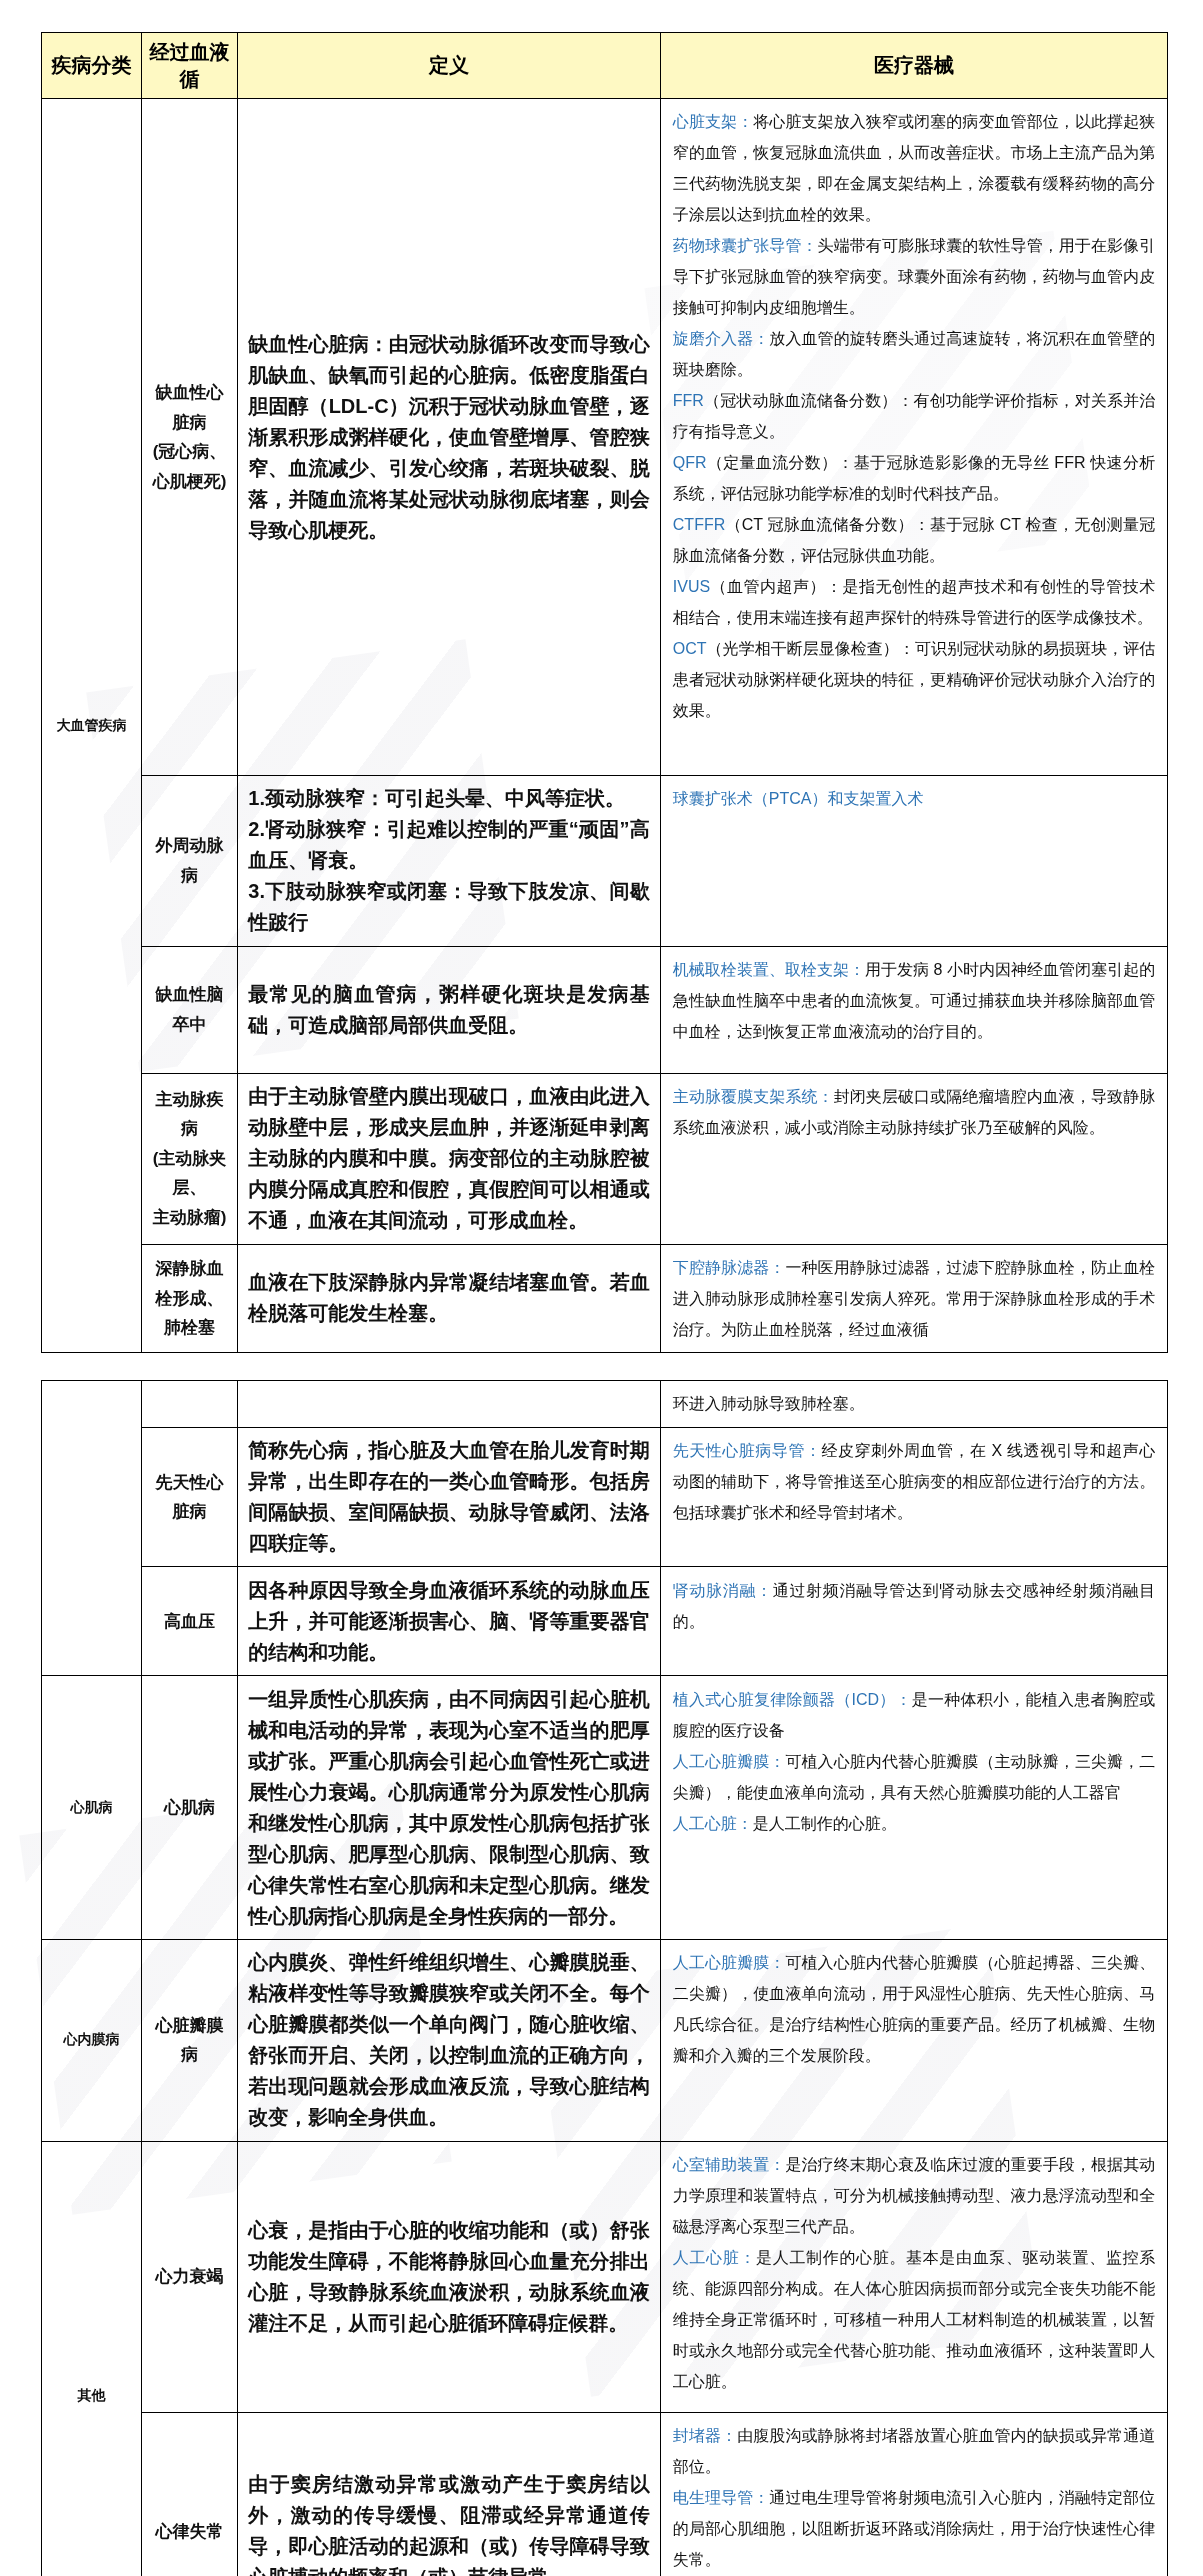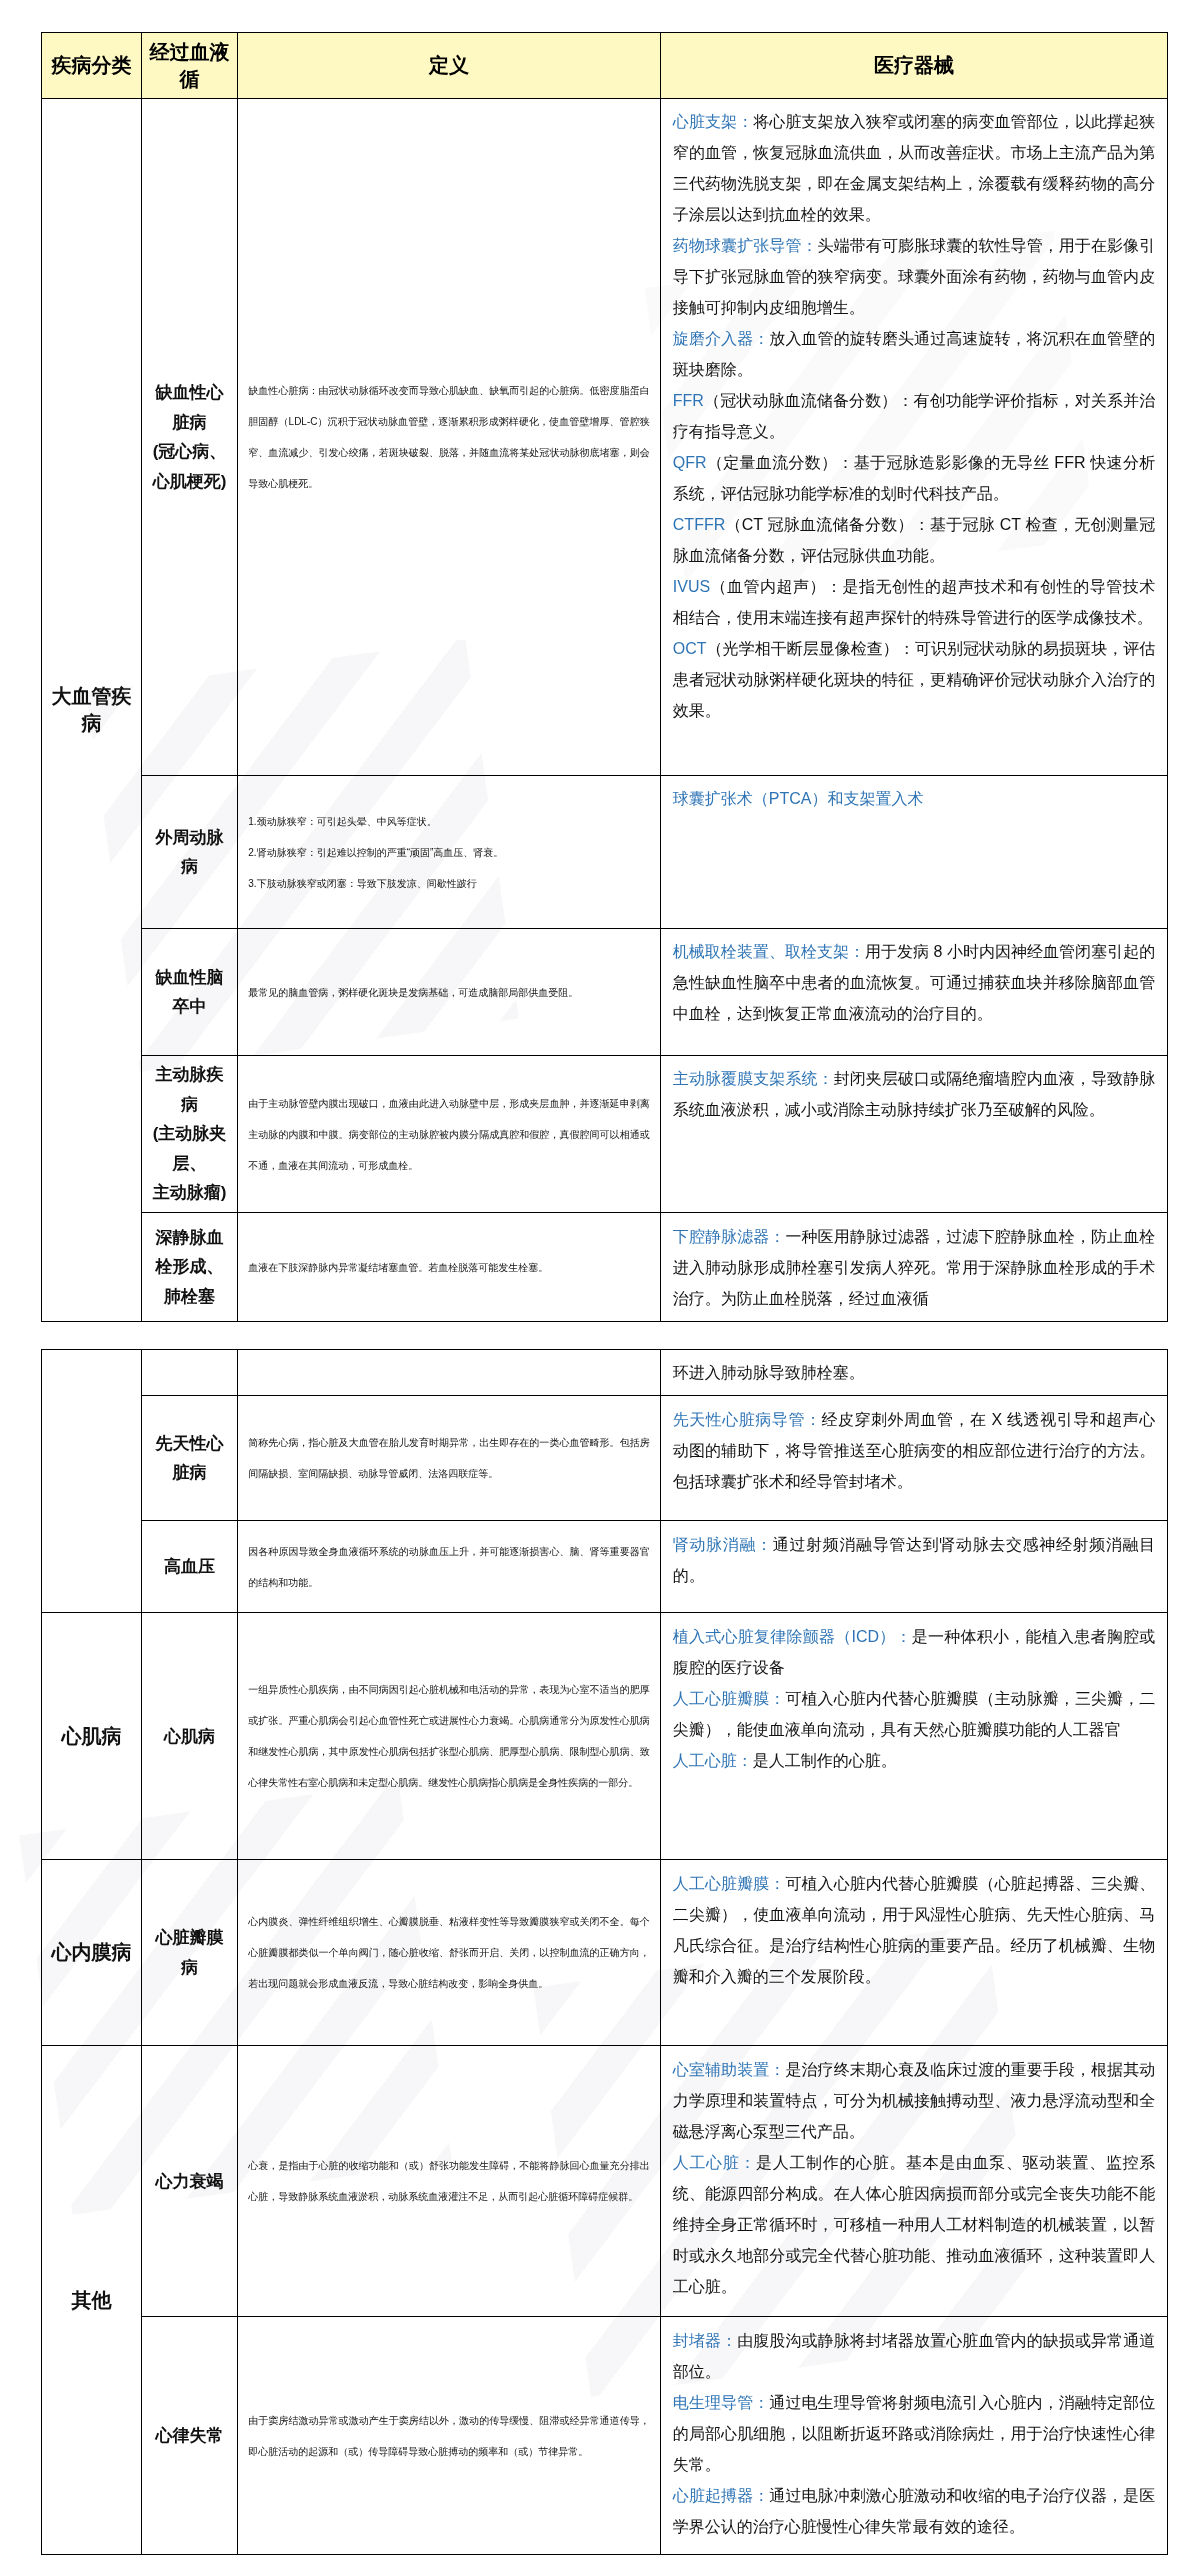--- a/index.html
+++ b/index.html
@@ -47,44 +47,45 @@
   th.hdr{
     background:#fef9c3;
     font-size:20px;
     font-weight:bold;
     text-align:center;
     vertical-align:middle;
     height:66px;
     color:#000;
   }
   td.cat{
-    font-size:20px;
+    font-size:14px;
     font-weight:bold;
     text-align:center;
     vertical-align:middle;
     padding:2.9px 4.4px;
     white-space:pre-line;
   }
   td.name{
     font-size:17px;
     font-weight:bold;
     text-align:center;
     vertical-align:middle;
     line-height:29.5px;
     padding:4.4px 5.9px;
     white-space:pre-line;
     margin-top:12px;
   }
   td.def{
-    font-size:10px;
+    font-size:20px;
     line-height:31px;
     text-align:justify;
     vertical-align:middle;
     padding:7.4px 10.3px;
     white-space:pre-line;
+    font-weight:bold;
   }
   td.dev{
     font-size:16px;
     line-height:31px;
     text-align:justify;
     vertical-align:top;
     padding:7.4px 11.8px;
   }
   .dev-entry{margin:0;}
   .term{

